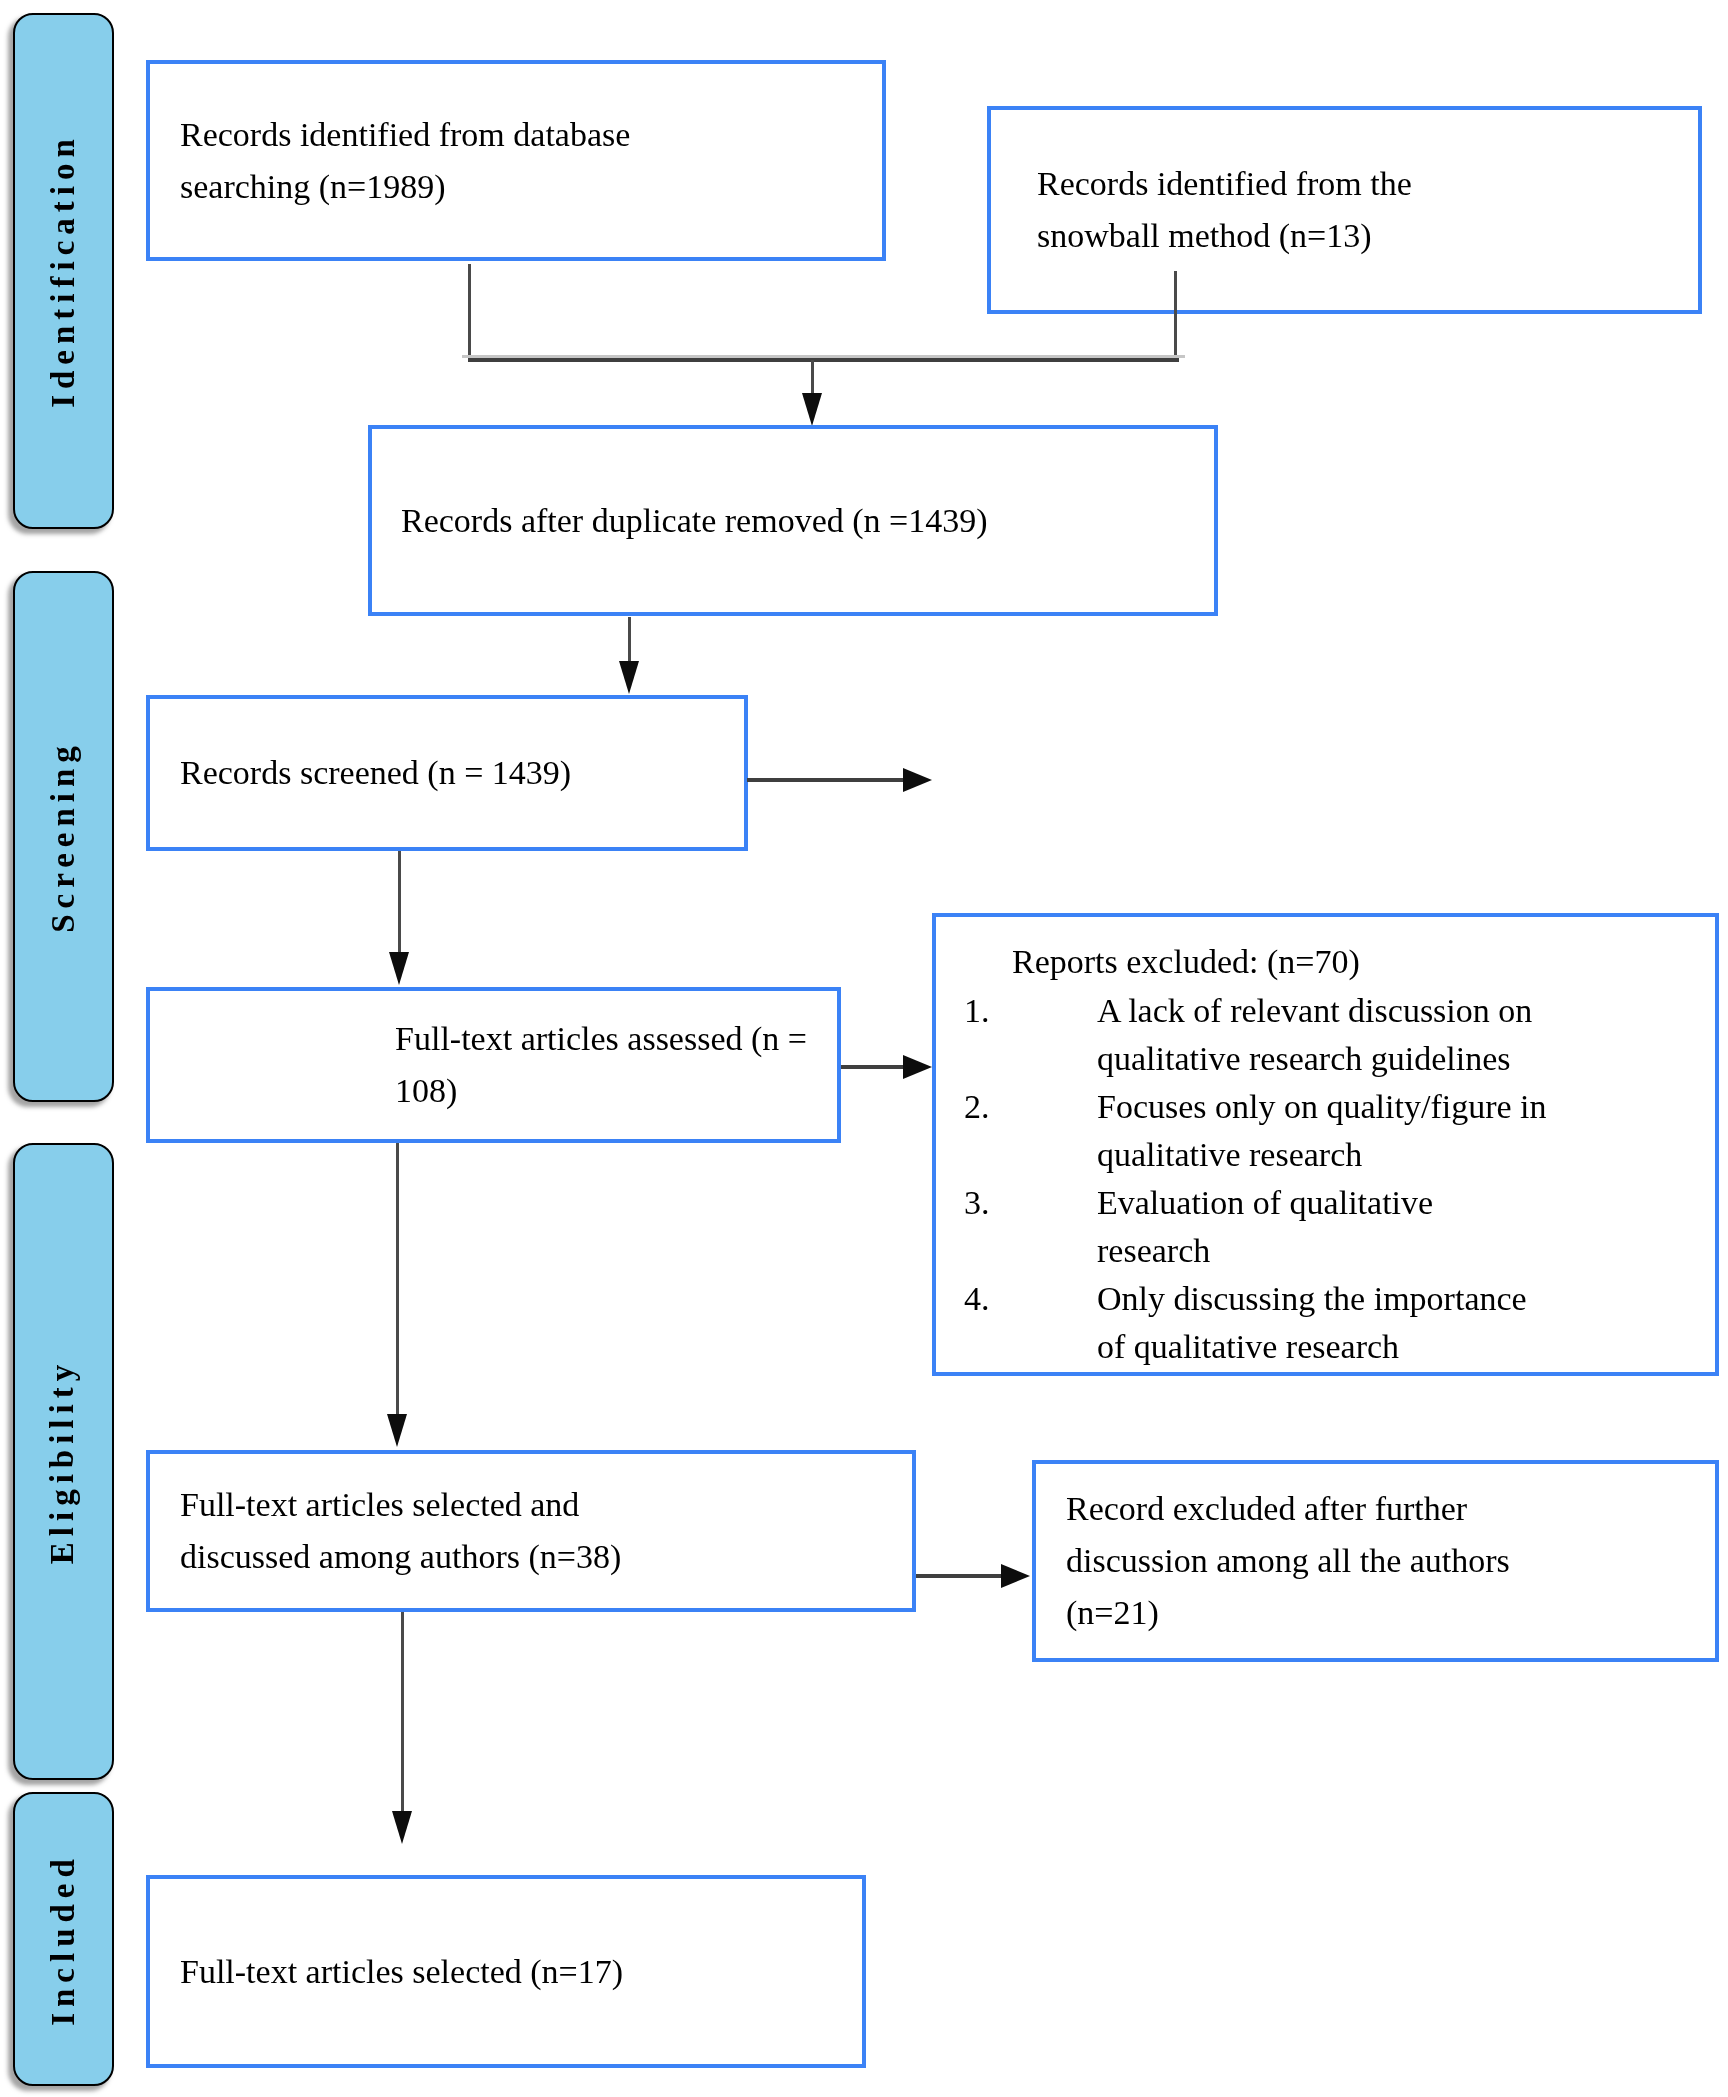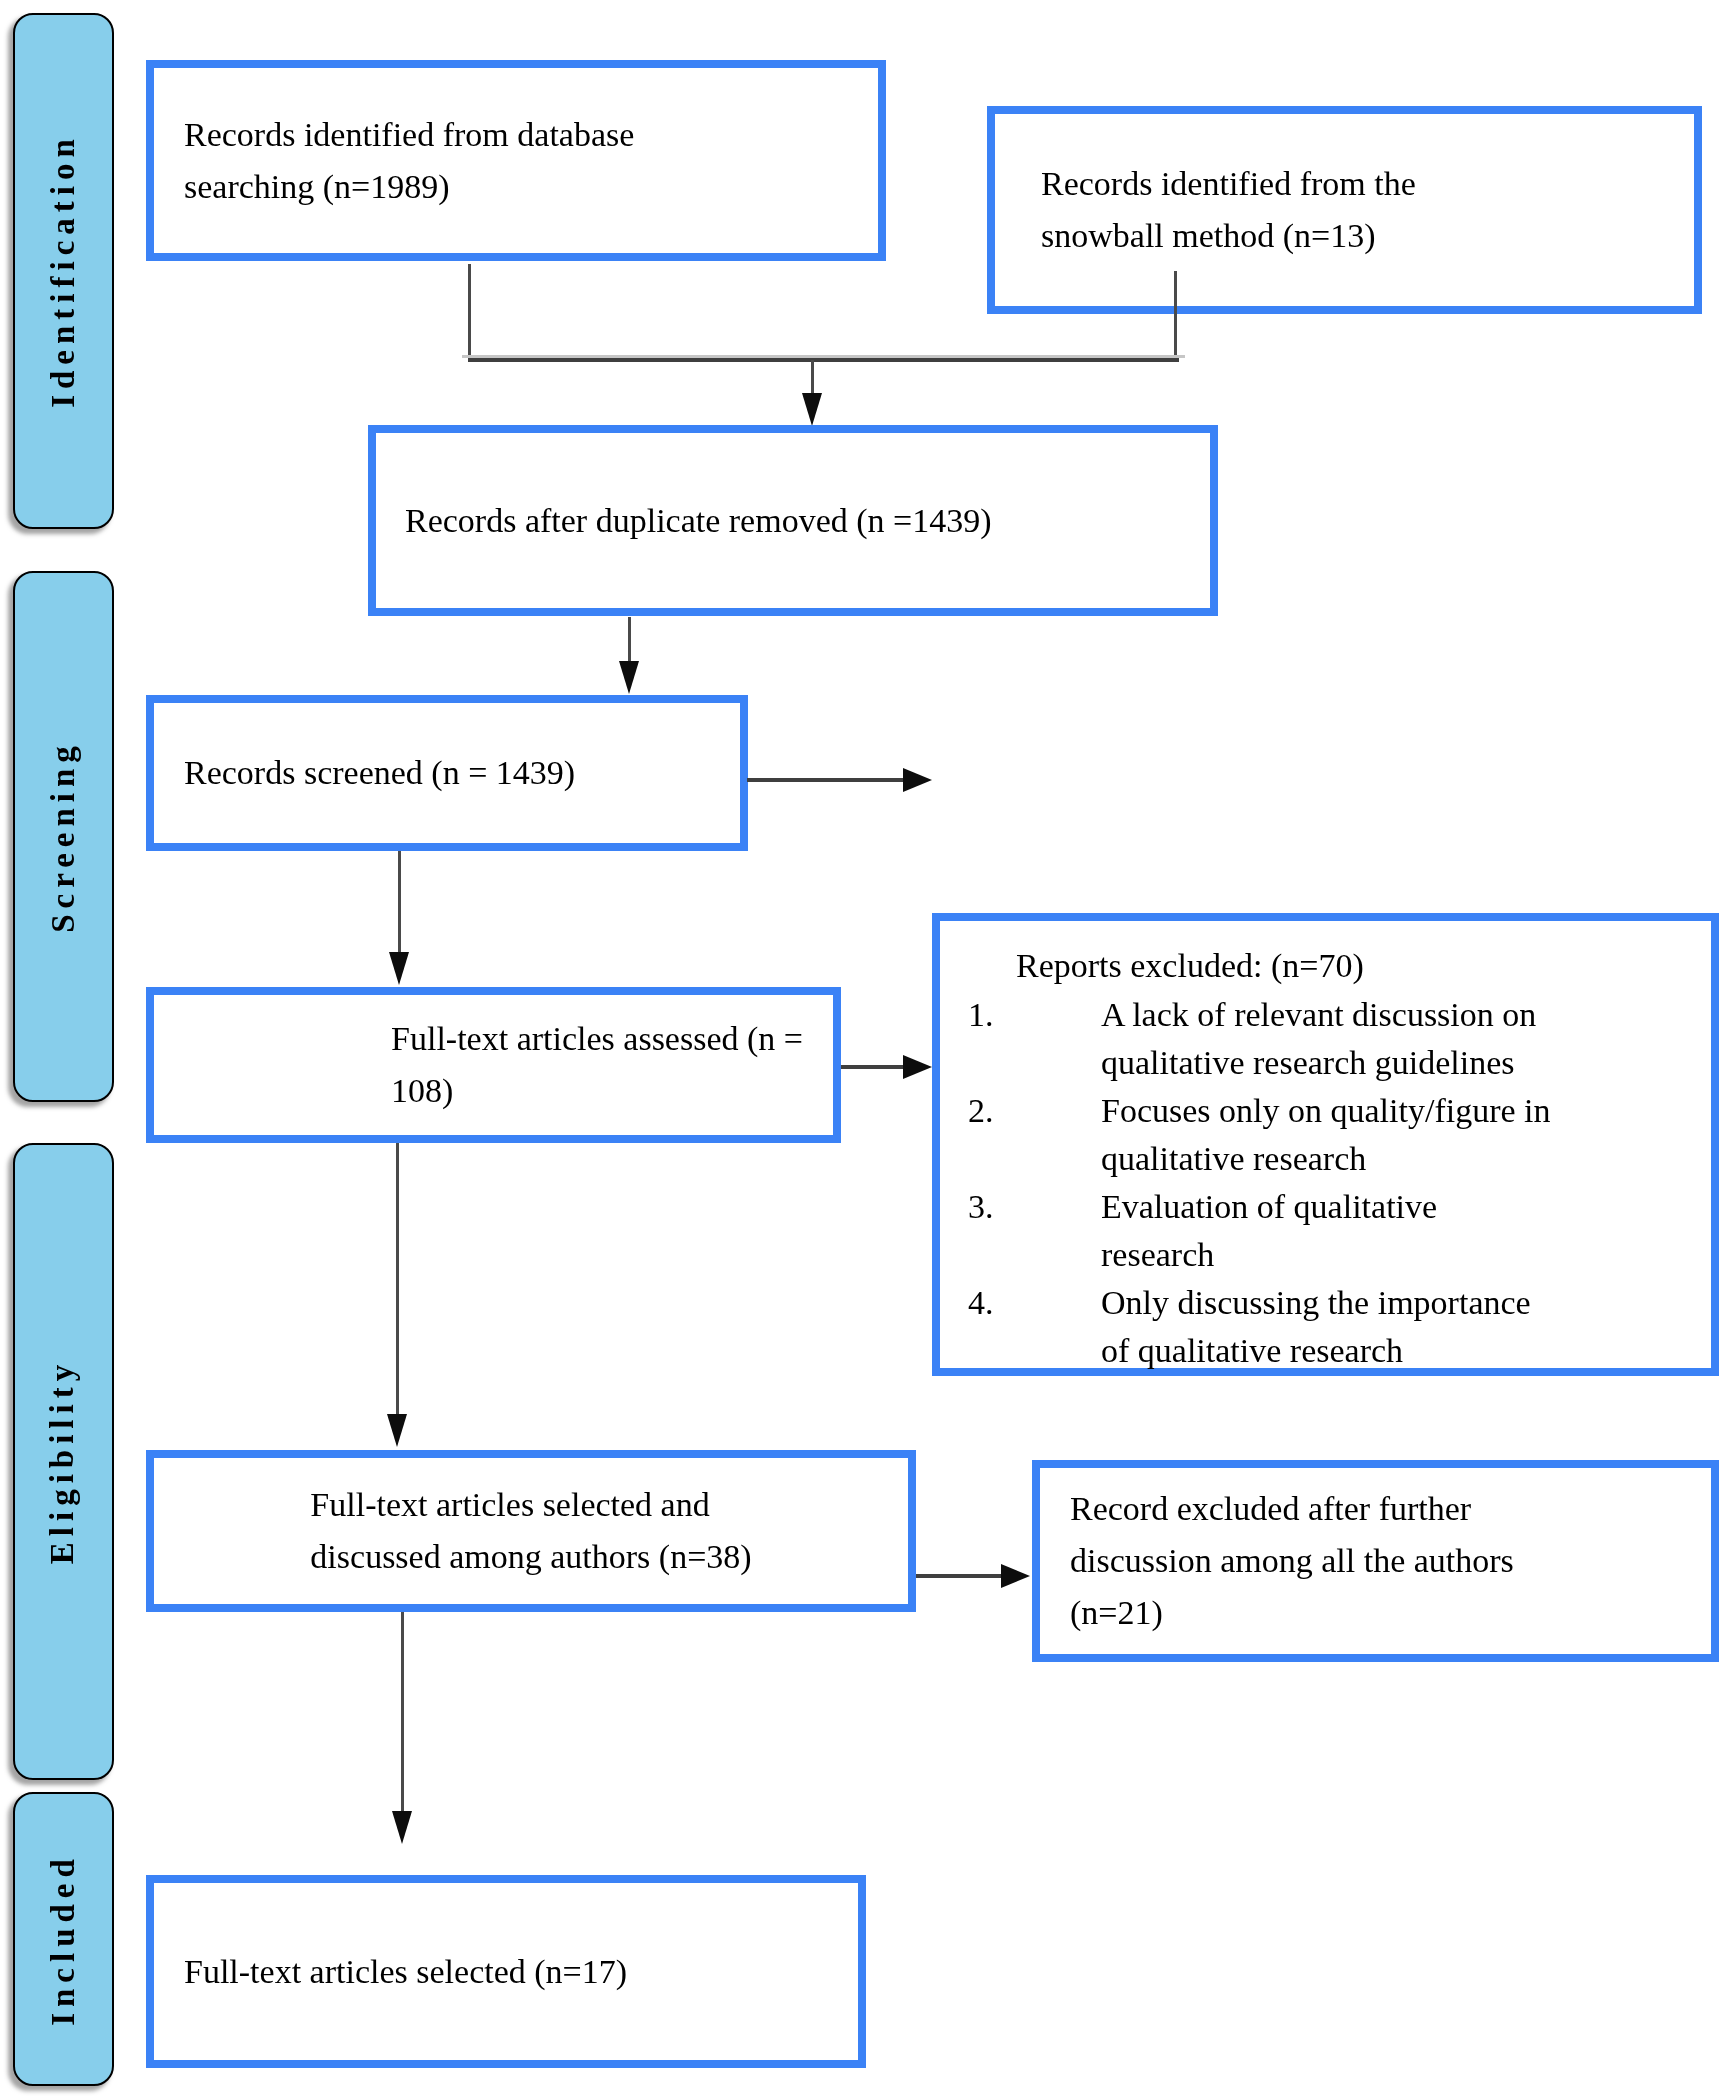--- a/index.html
+++ b/index.html
@@ -36,36 +36,36 @@
   }
   #stage-identification { top: 12.6px;   height: 516px; }
   #stage-screening      { top: 571px; height: 531px; }
   #stage-eligibility    { top: 1143px; height: 637px; }
   #stage-included       { top: 1792px; height: 294px;  }
 
   
   .fbox {
     position: absolute;
     background: #ffffff;
-    border: 8px solid #3b82f6;
+    border: 4px solid #3b82f6;
     box-sizing: border-box;
     display: flex;
     align-items: center;
     font-size: 34px;
     line-height: 52px;
   }
   .btext { white-space: pre-line; }
 
   #box-database   { left: 146px;  top: 60px;  width: 740px; height: 201px; padding: 0 30px; }
   #box-snowball   { left: 987px; top: 60px;  width: 715px; height: 208px; padding: 0 46px; margin-top: 46px; }
   #box-dedup      { left: 368px;  top: 425px;  width: 850px; height: 191px; padding: 0 29px; }
   #box-screened   { left: 146px;  top: 695px; width: 602px; height: 156px; padding: 0 30px; }
   #box-excluded-screening { left: 932px; top: 683px; width: 787px; height: 156px; padding: 0 30px; }
   #box-assessed   { left: 146px;  top: 987px; width: 695px; height: 156px; padding: 0 30px; justify-content: flex-end; }
-  #box-discussed  { left: 146px;  top: 1450px; width: 770px; height: 162px; padding: 8px 30px; justify-content: center; }
+  #box-discussed  { left: 146px;  top: 1450px; width: 770px; height: 162px; padding: 8px 30px; }
   #box-record-excluded { left: 1032px; top: 1460px; width: 687px; height: 202px; padding: 0 30px; }
   #box-selected   { left: 146px;  top: 1875px; width: 720px; height: 193px; padding: 0 30px; }
 
   
   #box-reports-excluded {
     left: 932px; top: 913px; width: 787px; height: 463px;
     padding: 19px 28px;
     display: block;
   }
   .g-title { line-height: 51px; margin-left: 48px; }

